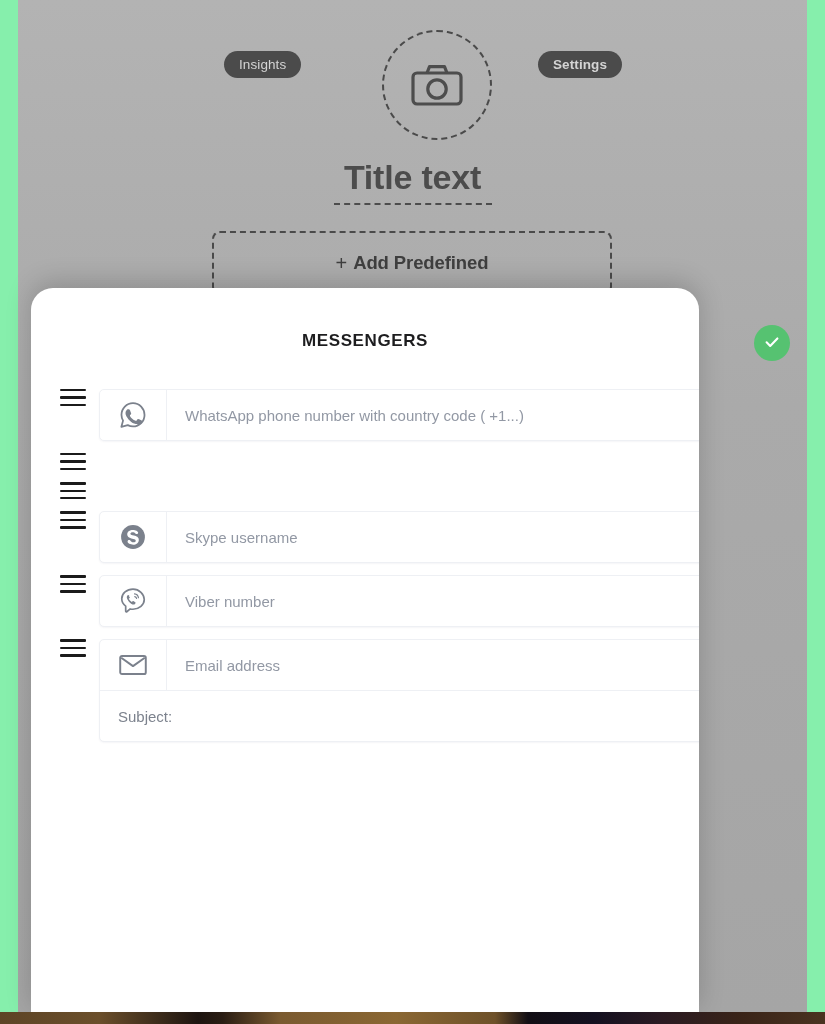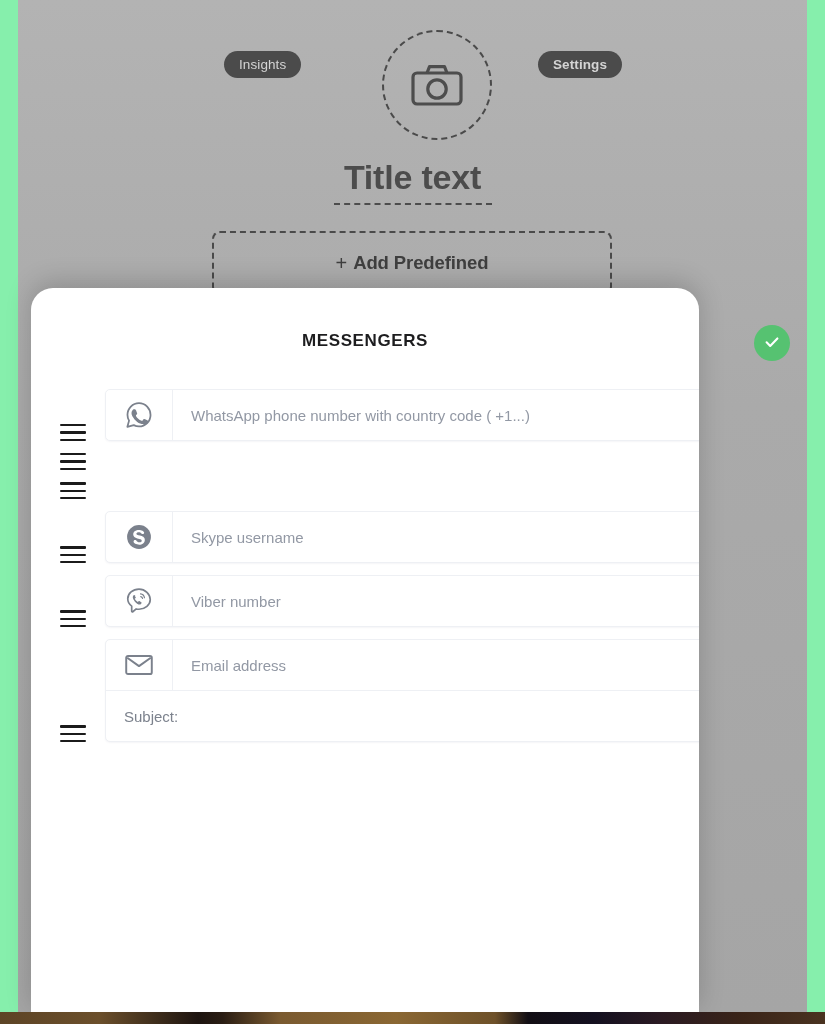--- a/index.html
+++ b/index.html
@@ -183,23 +183,22 @@
   #rows {
     position: absolute;
     left: 0;
     top: 101px;
     width: 789px;
   }
 
   .row {
     position: relative;
     display: flex;
-    align-items: flex-end;
+    align-items: flex-start;
     margin-bottom: 12px;
-    gap: 6px;
   }
 
   .drag-handle {
     width: 68px;
     flex: 0 0 68px;
     display: flex;
     flex-direction: column;
     align-items: center;
     justify-content: center;
     gap: 5px;

